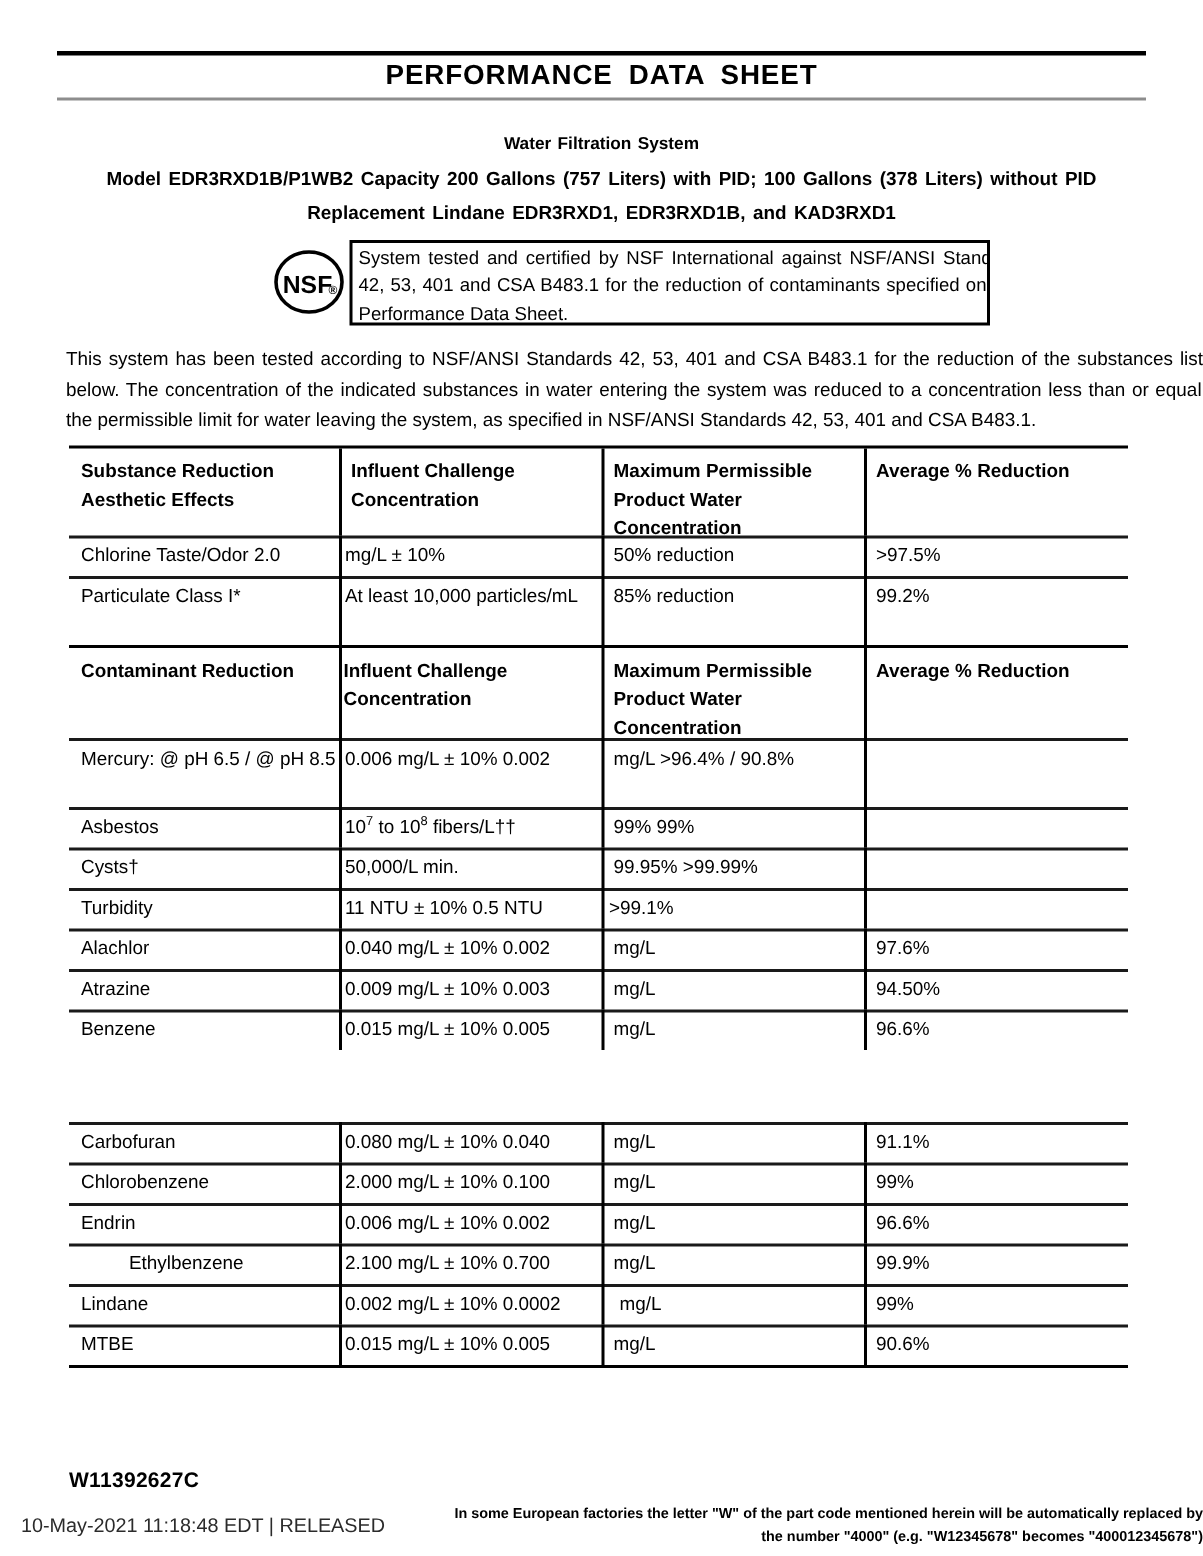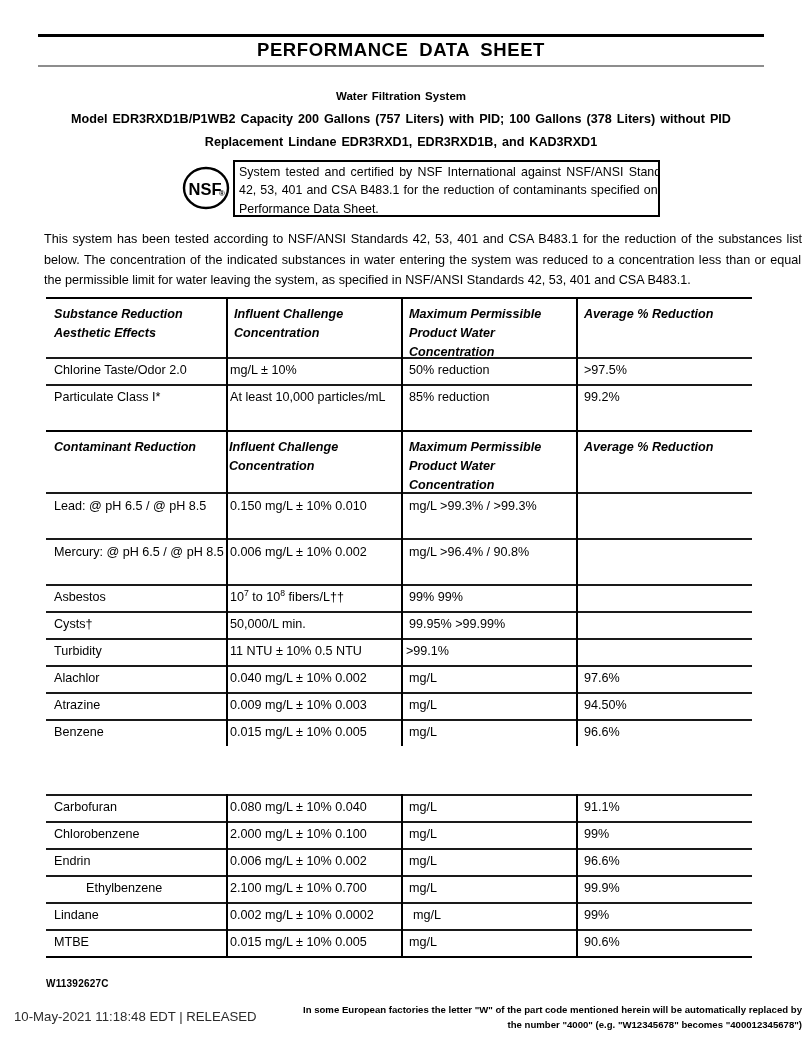--- a/index.html
+++ b/index.html
@@ -154,34 +154,34 @@
     background: #000000;
   }
 
   .cell {
     position: absolute;
     font-size: 12.6px;
     line-height: 19px;
     white-space: nowrap;
   }
   .cell.wrap { white-space: normal; }
-  .cell.hdr { font-weight: bold; font-style: italic; }
+  .cell.hdr { font-weight: bold; }
   .cell.just {
     text-align: justify;
     text-align-last: left;
     white-space: normal;
   }
   sup { font-size: 8.6px; vertical-align: super; line-height: 0; }
 
   
   .part-code {
     position: absolute;
     left: 46px;
     top: 978px;
-    font-size: 10px;
+    font-size: 14px;
     font-weight: bold;
     letter-spacing: 0.2px;
   }
   .timestamp {
     position: absolute;
     left: 14px;
     top: 1009px;
     font-size: 13.2px;
     color: #2b2b2b;
   }
@@ -260,30 +260,20 @@
       <div class="hline" style="top:0;"></div>
       <div class="vline" style="left:180px; top:2px; height:60px;"></div>
       <div class="vline" style="left:355px; top:2px; height:60px;"></div>
       <div class="vline" style="left:530px; top:2px; height:60px;"></div>
       <div class="cell hdr" style="left:8px; top:8px;">Contaminant Reduction</div>
       <div class="cell hdr wrap" style="left:183px; top:8px; width:165px;">Influent Challenge Concentration</div>
       <div class="cell hdr wrap" style="left:363px; top:8px; width:160px;">Maximum Permissible Product Water Concentration</div>
       <div class="cell hdr wrap" style="left:538px; top:8px; width:170px;">Average % Reduction</div>
     </div>
 
-    <div class="trow" style="height:46px;">
-      <div class="hline thin" style="top:0;"></div>
-      <div class="vline" style="left:180px; top:0; height:46px;"></div>
-      <div class="vline" style="left:355px; top:0; height:46px;"></div>
-      <div class="vline" style="left:530px; top:0; height:46px;"></div>
-      <div class="cell just" style="left:8px; top:5px; width:172px;">Lead: @ pH 6.5 / @ pH 8.5</div>
-      <div class="cell" style="left:184px; top:5px;">0.150 mg/L ± 10% 0.010</div>
-      <div class="cell" style="left:363px; top:5px;">mg/L &gt;99.3%  /  &gt;99.3%</div>
-      <div class="cell" style="left:538px; top:5px;"></div>
-    </div>
 
     <div class="trow" style="height:46px;">
       <div class="hline thin" style="top:0;"></div>
       <div class="vline" style="left:180px; top:0; height:46px;"></div>
       <div class="vline" style="left:355px; top:0; height:46px;"></div>
       <div class="vline" style="left:530px; top:0; height:46px;"></div>
       <div class="cell just" style="left:8px; top:5px; width:172px;">Mercury: @ pH 6.5 / @ pH 8.5</div>
       <div class="cell" style="left:184px; top:5px;">0.006 mg/L ± 10% 0.002</div>
       <div class="cell" style="left:363px; top:5px;">mg/L &gt;96.4%  /  90.8%</div>
       <div class="cell" style="left:538px; top:5px;"></div>

